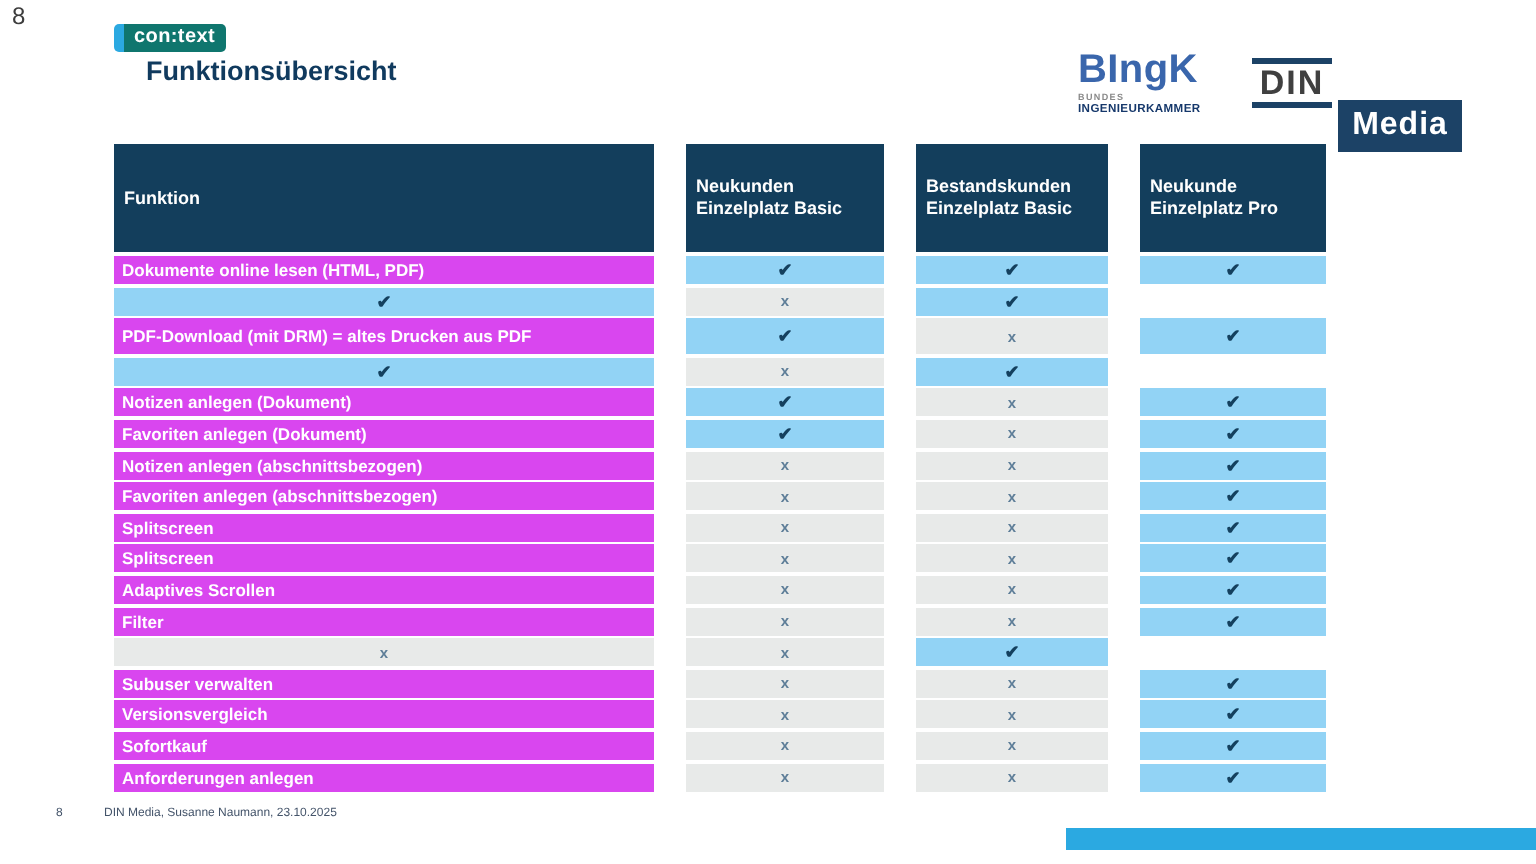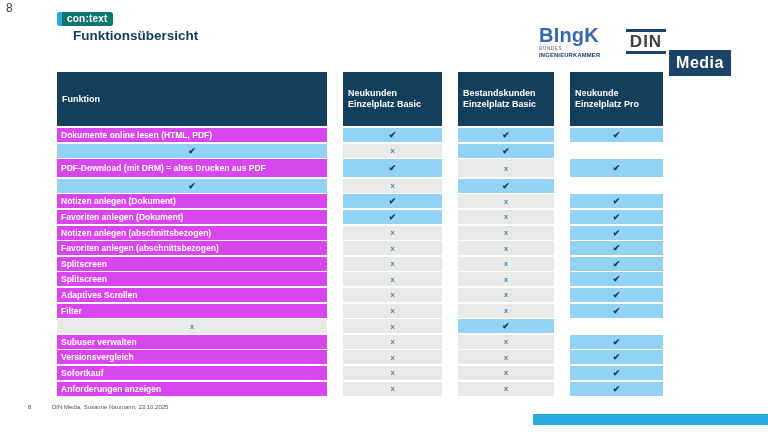--- a/index.html
+++ b/index.html
@@ -173,21 +173,21 @@
           <div class="td-mark mark-x">x</div>
           <div class="td-mark mark-check">✔</div>
         </div>
         <div class="trow">
           <div class="td-label">Sofortkauf</div>
           <div class="td-mark mark-x">x</div>
           <div class="td-mark mark-x">x</div>
           <div class="td-mark mark-check">✔</div>
         </div>
         <div class="trow">
-          <div class="td-label">Anforderungen anzeigen</div>
+          <div class="td-label">Anforderungen anlegen</div>
           <div class="td-mark mark-x">x</div>
           <div class="td-mark mark-x">x</div>
           <div class="td-mark mark-check">✔</div>
         </div>
       </div>
   </div>
 
   <div class="footer-num">8</div>
   <div class="footer-text">DIN Media, Susanne Naumann, 23.10.2025</div>
 

